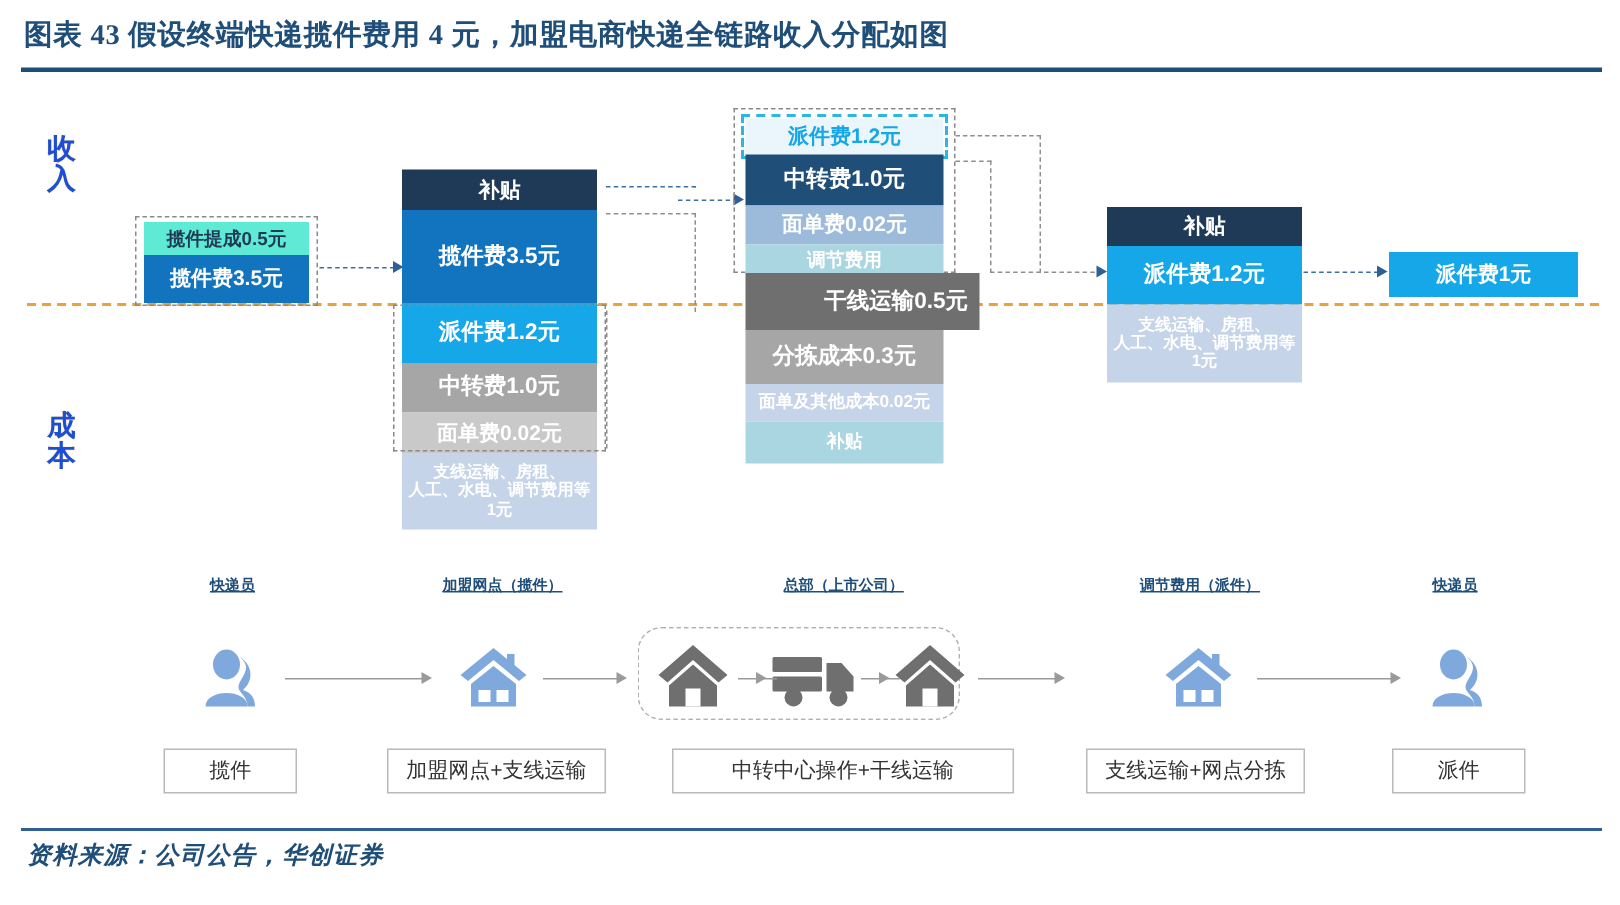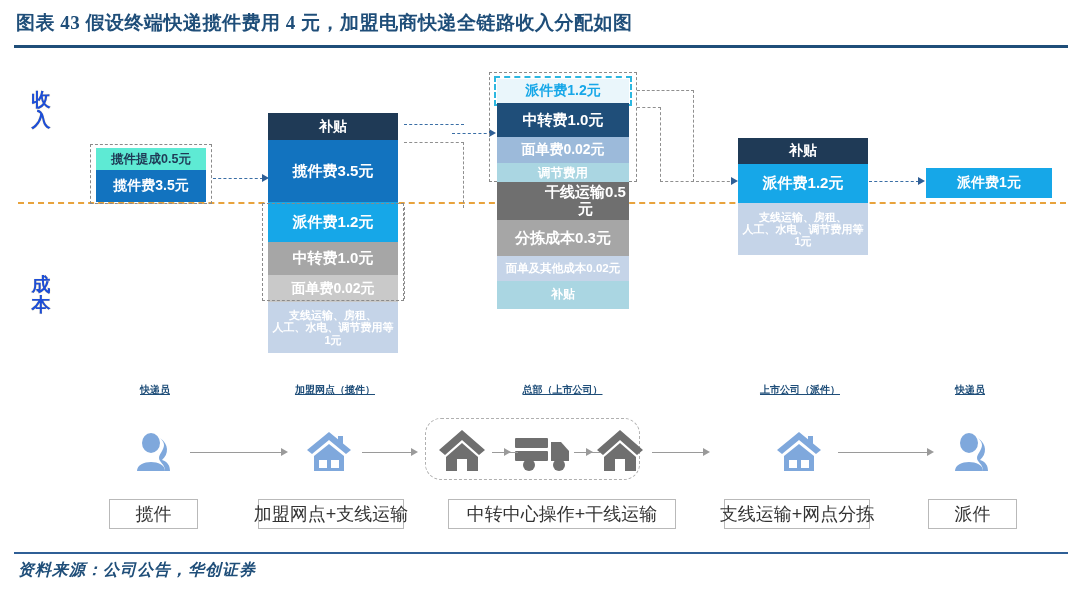--- a/index.html
+++ b/index.html
@@ -86,21 +86,21 @@
   .stage-lab{
     position:absolute;
     font-size:10px;font-weight:bold;color:#1f4e79;
     text-decoration:underline;text-align:center;white-space:nowrap;
   }
   .flow-icon{position:absolute;}
   .fbox{
     position:absolute;box-sizing:border-box;
     border:1px solid #b9b9b9;background:#ffffff;
     display:flex;align-items:center;justify-content:center;
-    font-size:18px;color:#333;white-space:nowrap;
+    font-size:14px;color:#333;white-space:nowrap;
   }
   .hq-round{
     position:absolute;box-sizing:border-box;
     border:1.5px dashed #b0b0b0;border-radius:16px;
   }
   .sep-arrow{position:absolute;height:0;border-top:1px solid #9a9a9a;}
   .sep-head{
     position:absolute;width:0;height:0;
     border-top:4px solid transparent;border-bottom:4px solid transparent;
     border-left:7px solid #9a9a9a;
@@ -150,21 +150,21 @@
   <div class="arrow" style="left:489px;top:129px;"></div>
 
   <div class="dash-box-cy" style="left:494px;top:76px;width:138px;height:30px;"></div>
   <div class="dash-box" style="left:489px;top:72px;width:148px;height:110px;"></div>
 
   <div class="col" style="left:497px;top:79px;">
     <div class="seg" style="width:132px;height:24px;background:#eaf6fb;color:#16a7e8;font-size:14px;">派件费1.2元</div>
     <div class="seg" style="width:132px;height:34px;background:#1f4e79;font-size:15px;">中转费1.0元</div>
     <div class="seg" style="width:132px;height:26px;background:#9cbada;font-size:14px;">面单费0.02元</div>
     <div class="seg" style="width:132px;height:19px;background:#aad6e2;font-size:12.5px;">调节费用</div>
-    <div class="seg" style="width:132px;height:38px;background:#6f6f6f;font-size:15px;padding-left:45px;">干线运输0.5元</div>
+    <div class="seg" style="width:156px;height:38px;background:#6f6f6f;font-size:15px;padding-left:45px;">干线运输0.5元</div>
     <div class="seg" style="width:132px;height:36px;background:#a6a6a6;font-size:15px;">分拣成本0.3元</div>
     <div class="seg" style="width:132px;height:25px;background:#c5d4e8;font-size:11.5px;">面单及其他成本0.02元</div>
     <div class="seg" style="width:132px;height:28px;background:#aad6e2;font-size:12px;">补贴</div>
   </div>
 
   <div class="hline-g" style="left:637px;top:90px;width:57px;"></div>
   <div class="vline-g" style="left:693px;top:90px;height:92px;"></div>
   <div class="hline-g" style="left:660px;top:181px;width:75px;"></div>
   <div class="vline-g" style="left:660px;top:107px;height:75px;"></div>
   <div class="hline-g" style="left:637px;top:107px;width:24px;"></div>
@@ -181,21 +181,21 @@
   <div class="hline" style="left:869px;top:181px;width:50px;"></div>
   <div class="arrow" style="left:918px;top:177px;"></div>
 
   <div class="col" style="left:926px;top:168px;">
     <div class="seg" style="width:126px;height:30px;background:#16a7e8;font-size:14px;">派件费1元</div>
   </div>
 
   <div class="stage-lab" style="left:110px;top:383px;width:90px;">快递员</div>
   <div class="stage-lab" style="left:265px;top:383px;width:140px;">加盟网点（揽件）</div>
   <div class="stage-lab" style="left:490px;top:383px;width:145px;">总部（上市公司）</div>
-  <div class="stage-lab" style="left:730px;top:383px;width:140px;">上市公司（派件）</div>
+  <div class="stage-lab" style="left:730px;top:383px;width:140px;">调节费用（派件）</div>
   <div class="stage-lab" style="left:925px;top:383px;width:90px;">快递员</div>
 
   <div class="hq-round" style="left:425px;top:418px;width:215px;height:62px;"></div>
 
   <svg class="flow-icon" style="left:132px;top:430px;" width="44" height="42" viewBox="0 0 44 42">
     <ellipse cx="19" cy="13" rx="9" ry="10" fill="#7fa8dc"></ellipse>
     <path d="M5 41 C5 29 33 29 33 41 Z" fill="#7fa8dc"></path>
     <path d="M28 8 C37 14 37 24 30 30 C36 32 38 36 38 41 L33 41 C33 34 27 32 27 28 C27 24 32 20 32 15 C32 12 30 10 28 8 Z" fill="#7fa8dc"></path>
   </svg>
 

